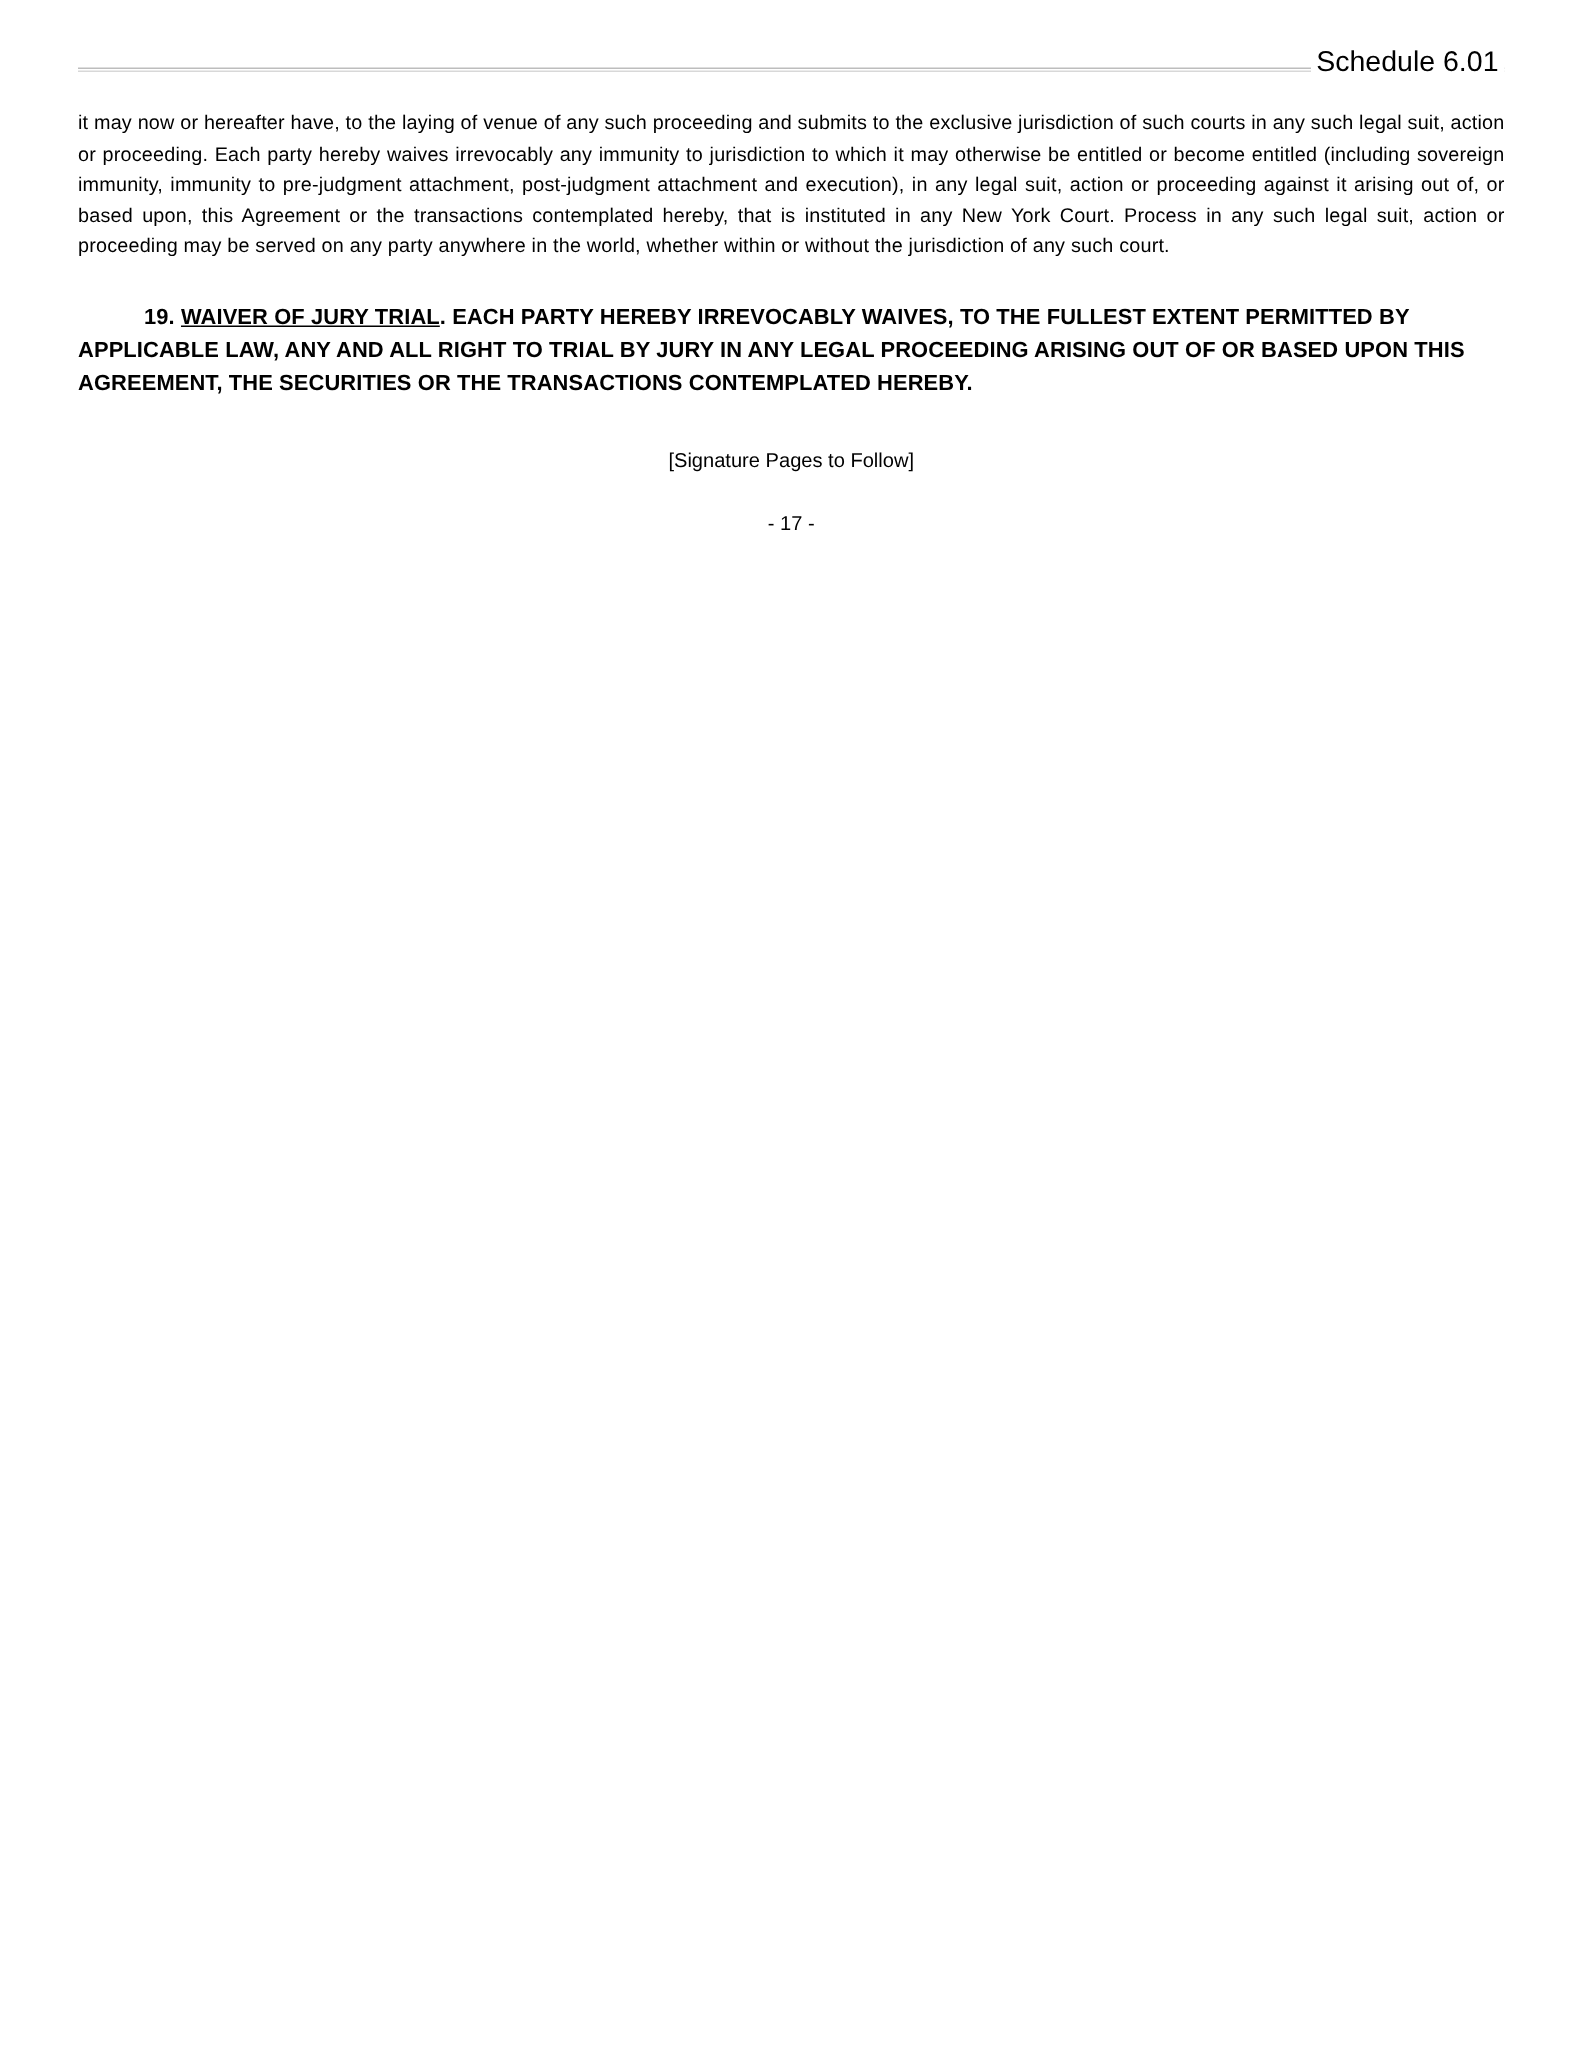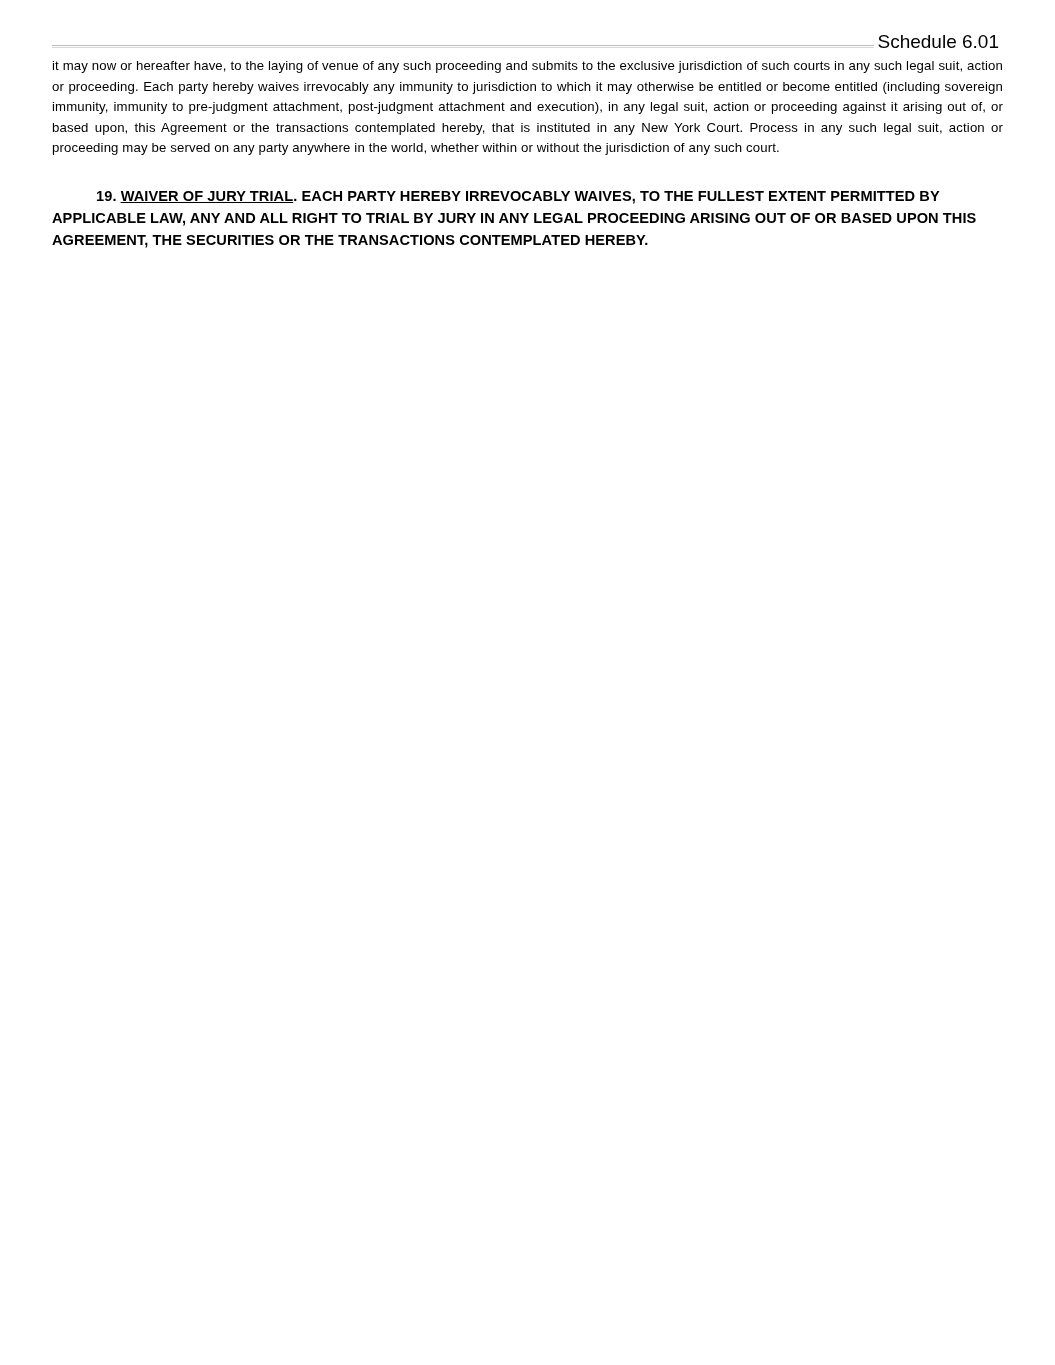--- a/index.html
+++ b/index.html
@@ -45,21 +45,21 @@
     line-height: 24px;
     color: #000;
     background: #ffffff;
     padding: 0 4px;
     white-space: nowrap;
   }
   .body-para {
     font-size: 13.2px;
     line-height: 20.5px;
     text-align: justify;
-    margin: 0 0 0 0;
+    margin: 16px 0 0 0;
     letter-spacing: 0.01em;
   }
   .section-para {
     font-size: 14.6px;
     line-height: 22px;
     text-align: left;
     margin: 26px 0 0 0;
     letter-spacing: 0.005em;
     font-weight: bold;
   }
@@ -93,15 +93,17 @@
     <div class="header-rule second"></div>
     <div class="header-title">Schedule 6.01</div>
   </div>
 
   <p class="body-para">it may now or hereafter have, to the laying of venue of any such proceeding and submits to the exclusive jurisdiction of such courts in any such legal suit, action or proceeding. Each party hereby waives irrevocably any immunity to jurisdiction to which it may otherwise be entitled or become entitled (including sovereign immunity, immunity to pre-judgment attachment, post-judgment attachment and execution), in any legal suit, action or proceeding against it arising out of, or based upon, this Agreement or the transactions contemplated hereby, that is instituted in any New York Court. Process in any such legal suit, action or proceeding may be served on any party anywhere in the world, whether within or without the jurisdiction of any such court.</p>
 
   <p class="section-para">
     <span class="indent"></span><span>19.</span> <span class="u">WAIVER OF JURY TRIAL</span><span>. EACH PARTY HEREBY IRREVOCABLY WAIVES, TO THE FULLEST EXTENT PERMITTED BY APPLICABLE LAW, ANY AND ALL RIGHT TO TRIAL BY JURY IN ANY LEGAL PROCEEDING ARISING OUT OF OR BASED UPON THIS AGREEMENT, THE SECURITIES OR THE TRANSACTIONS CONTEMPLATED HEREBY.</span>
   </p>
 
+  <p class="centered">[Signature Pages to Follow]</p>
 
+  <p class="pagenum">- 17 -</p>
 
 </div>
 
 </body></html>

